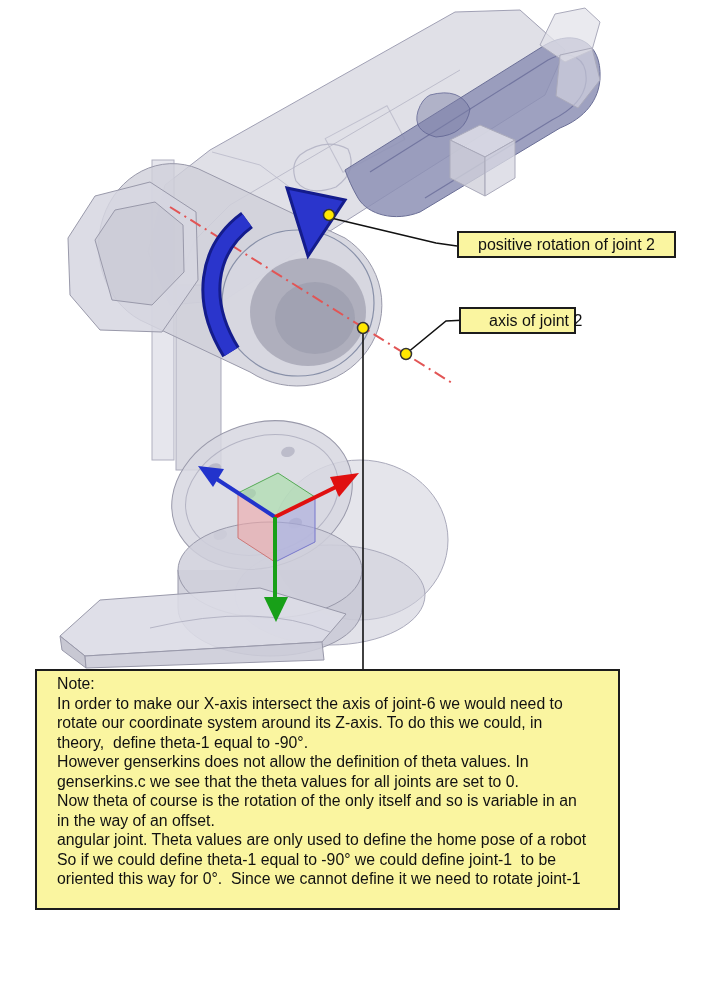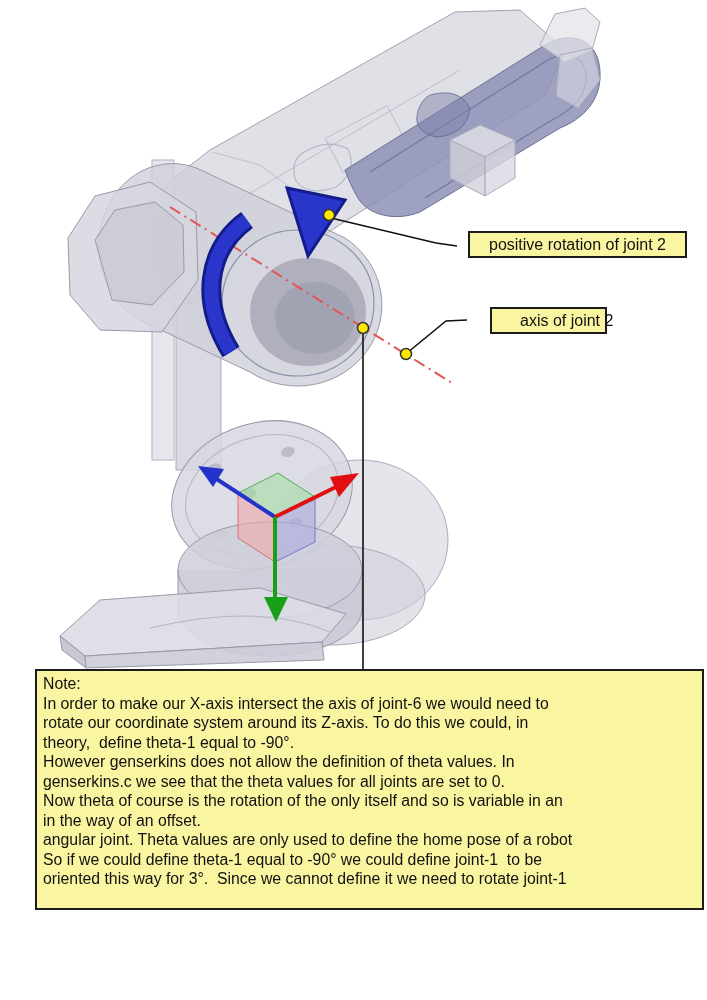--- a/index.html
+++ b/index.html
@@ -25,25 +25,25 @@
     font-size:16px;
     color:#111;
     text-align:center;
     white-space:nowrap;
     line-height:24px;
     padding:0 4px;
     box-sizing:border-box;
   }
   .notebox{
     position:absolute;
-    left:35px;top:669px;width:669px;height:241px;
+    left:35px;top:669px;width:585px;height:241px;
     background:var(--note-bg);
     border:2px solid var(--callout-border);
     box-sizing:border-box;
-    padding:3px 6px;
+    padding:3px 20px;
     color:#111;
     font-size:15.8px;
     line-height:19.5px;
     overflow:hidden;
   }
   .notebox div{white-space:pre;}
 </style>
 </head>
 <body>
 
@@ -148,35 +148,35 @@
       <line x1="363" y1="331" x2="363" y2="669"></line>
     </g>
 
     <g>
       <circle cx="329" cy="215" r="5.5" fill="var(--marker,#ffe800)" stroke="#333" stroke-width="1.5"></circle>
       <circle cx="363" cy="328" r="5.5" fill="var(--marker,#ffe800)" stroke="#333" stroke-width="1.5"></circle>
       <circle cx="406" cy="354" r="5.5" fill="var(--marker,#ffe800)" stroke="#333" stroke-width="1.5"></circle>
     </g>
   </svg>
 
-  <div class="callout" style="left:468px;top:231px;width:219px;height:27px;">
+  <div class="callout" style="left:457px;top:231px;width:219px;height:27px;">
     <span>positive rotation of joint 2</span>
   </div>
 
-  <div class="callout" style="left:490px;top:307px;width:117px;height:27px;padding-left:28px;">
+  <div class="callout" style="left:459px;top:307px;width:117px;height:27px;padding-left:28px;">
     <span>axis of joint 2</span>
   </div>
 
   <div class="notebox">
     <div>Note:</div>
     <div>In order to make our X-axis intersect the axis of joint-6 we would need to</div>
     <div>rotate our coordinate system around its Z-axis. To do this we could, in</div>
     <div>theory,  define theta-1 equal to -90°.</div>
     <div>However genserkins does not allow the definition of theta values. In</div>
     <div>genserkins.c we see that the theta values for all joints are set to 0.</div>
     <div>Now theta of course is the rotation of the only itself and so is variable in an</div>
     <div>in the way of an offset.</div>
     <div>angular joint. Theta values are only used to define the home pose of a robot</div>
     <div>So if we could define theta-1 equal to -90° we could define joint-1  to be</div>
-    <div>oriented this way for 3°.  Since we cannot define it we need to rotate joint-1</div>
+    <div>oriented this way for 0°.  Since we cannot define it we need to rotate joint-1</div>
   </div>
 
 </div>
 
 </body></html>

